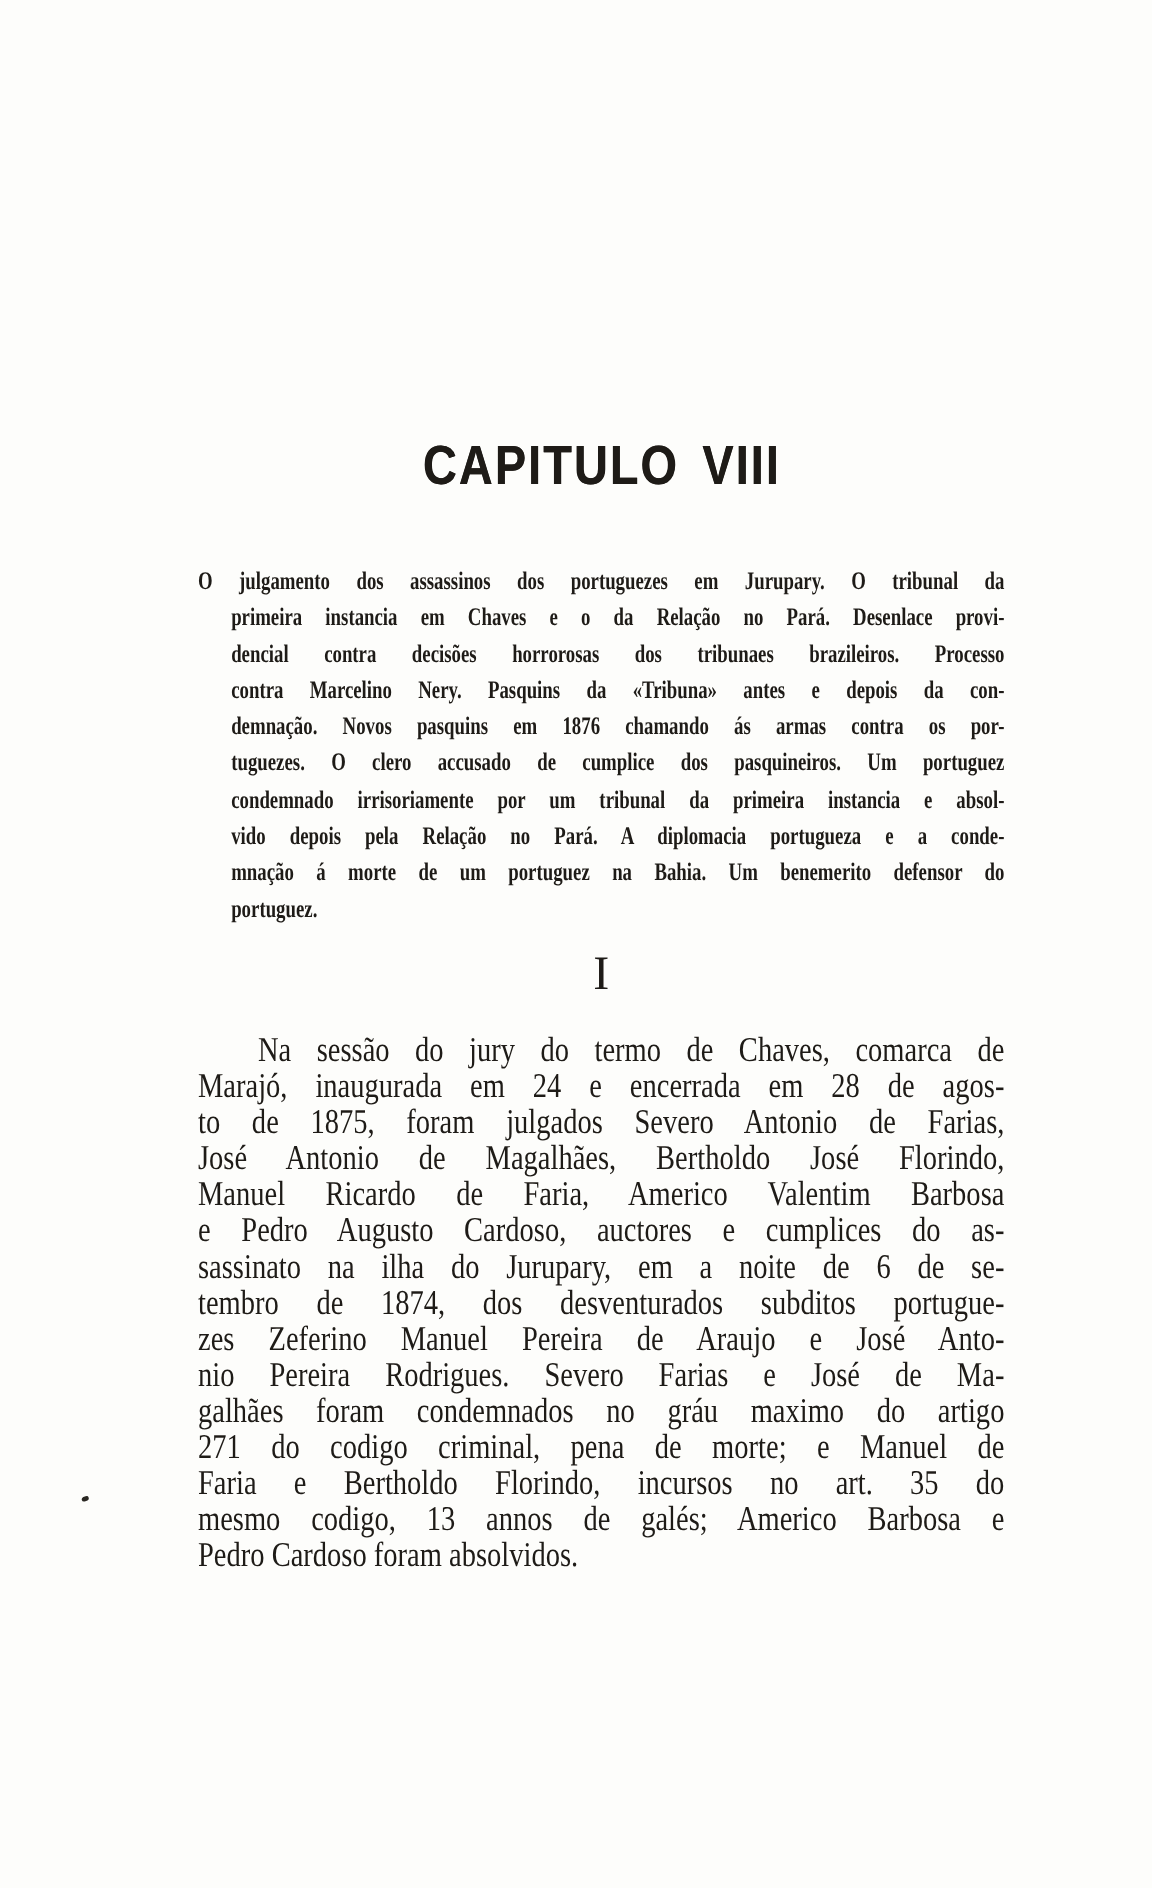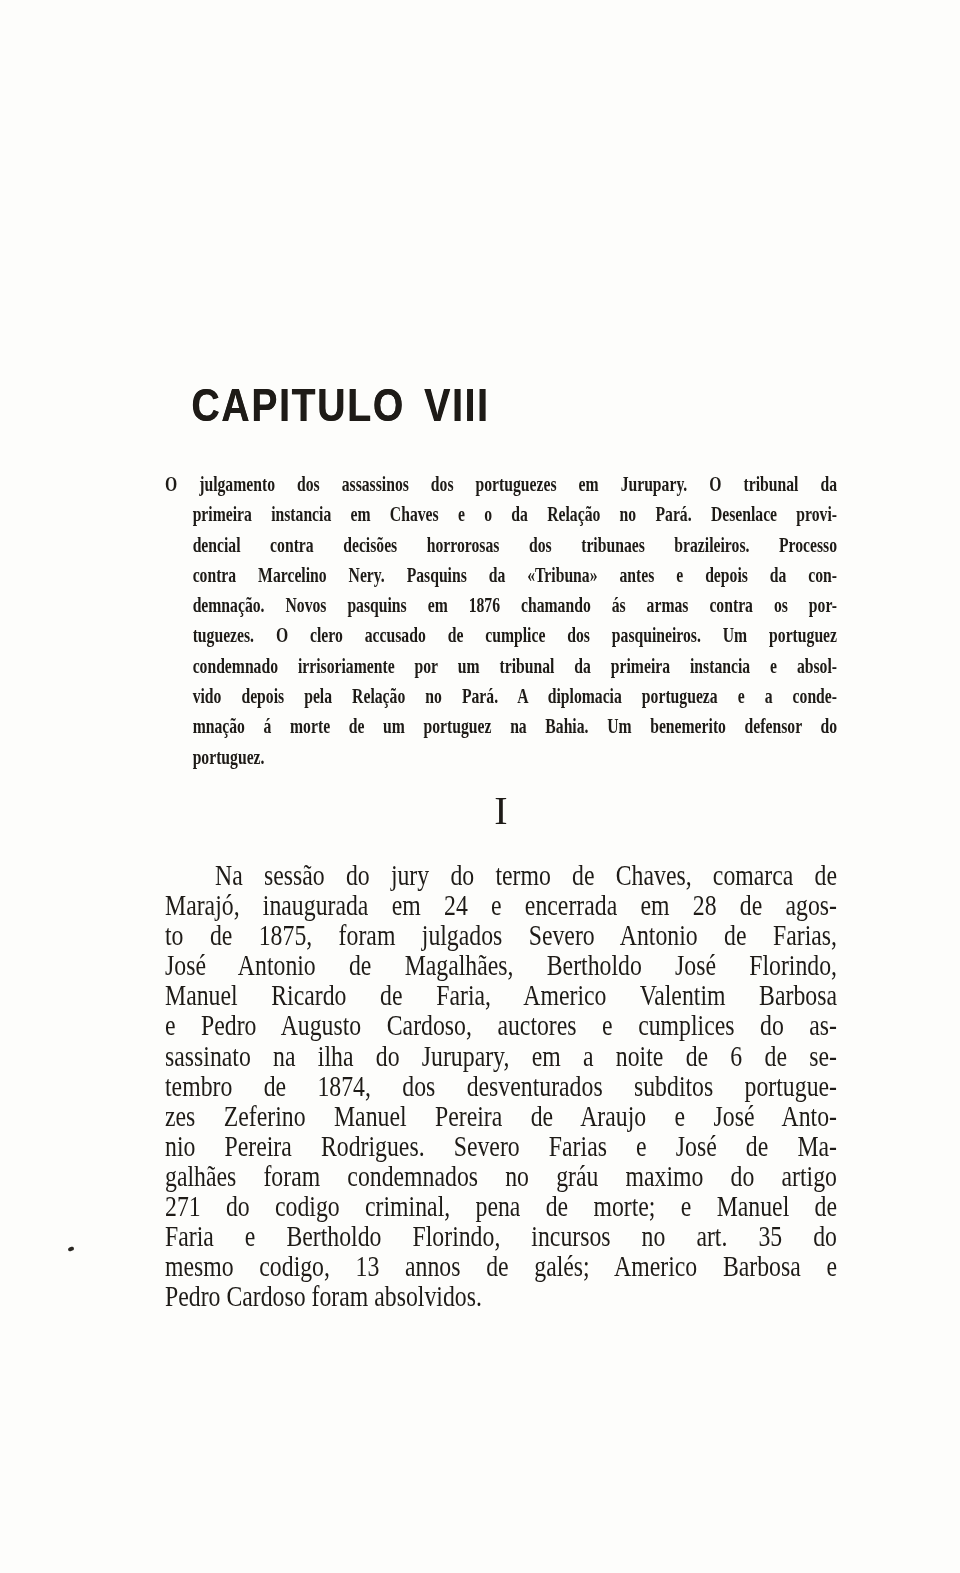--- a/index.html
+++ b/index.html
@@ -8,24 +8,24 @@
     width: 960px;
     height: 1573px;
     margin: 0 auto;
     background: #fdfdfb;
     color: #1e1b17;
     font-family: "Liberation Serif", "DejaVu Serif", serif;
     overflow: hidden;
   }
   .chapter-title {
     position: absolute;
-    left: 165px; top: 382px;
+    left: 165px; top: 364px;
     width: 672px;
     display: flex;
-    justify-content: flex-start;
+    justify-content: center;
   }
   .chapter-title span {
     display: inline-block;
     font-family: "Liberation Sans", "DejaVu Sans", sans-serif;
     font-weight: bold;
     font-size: 46px;
     line-height: 46px;
     letter-spacing: 2px;
     word-spacing: 8px;
     transform: scaleX(0.85);

